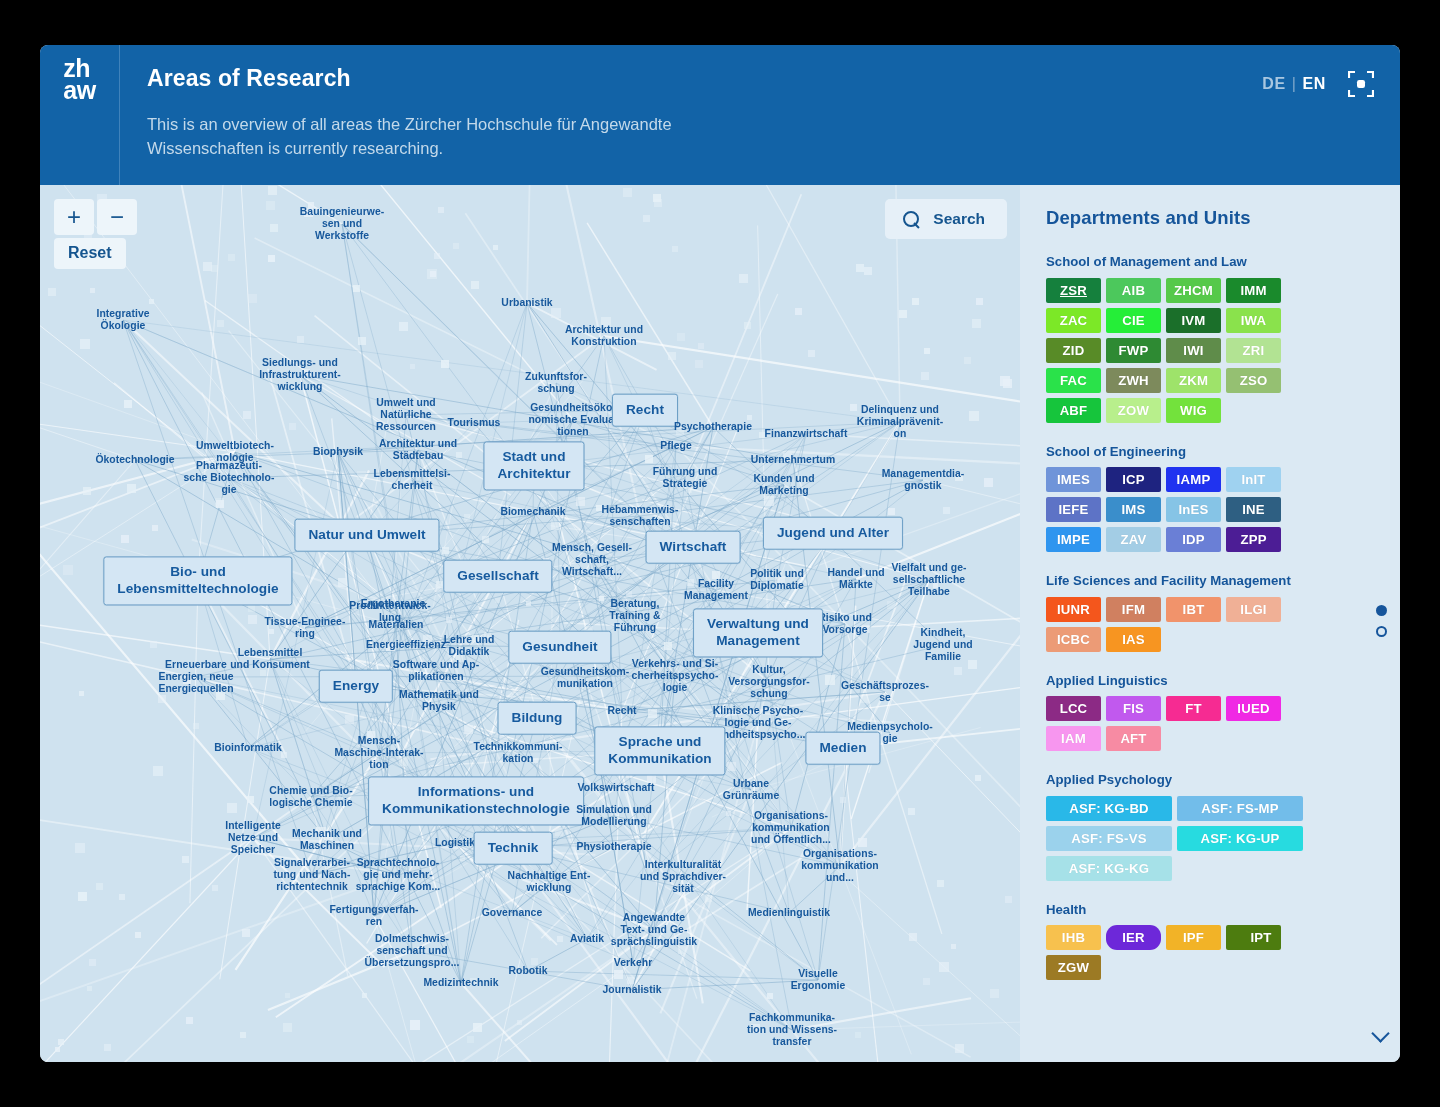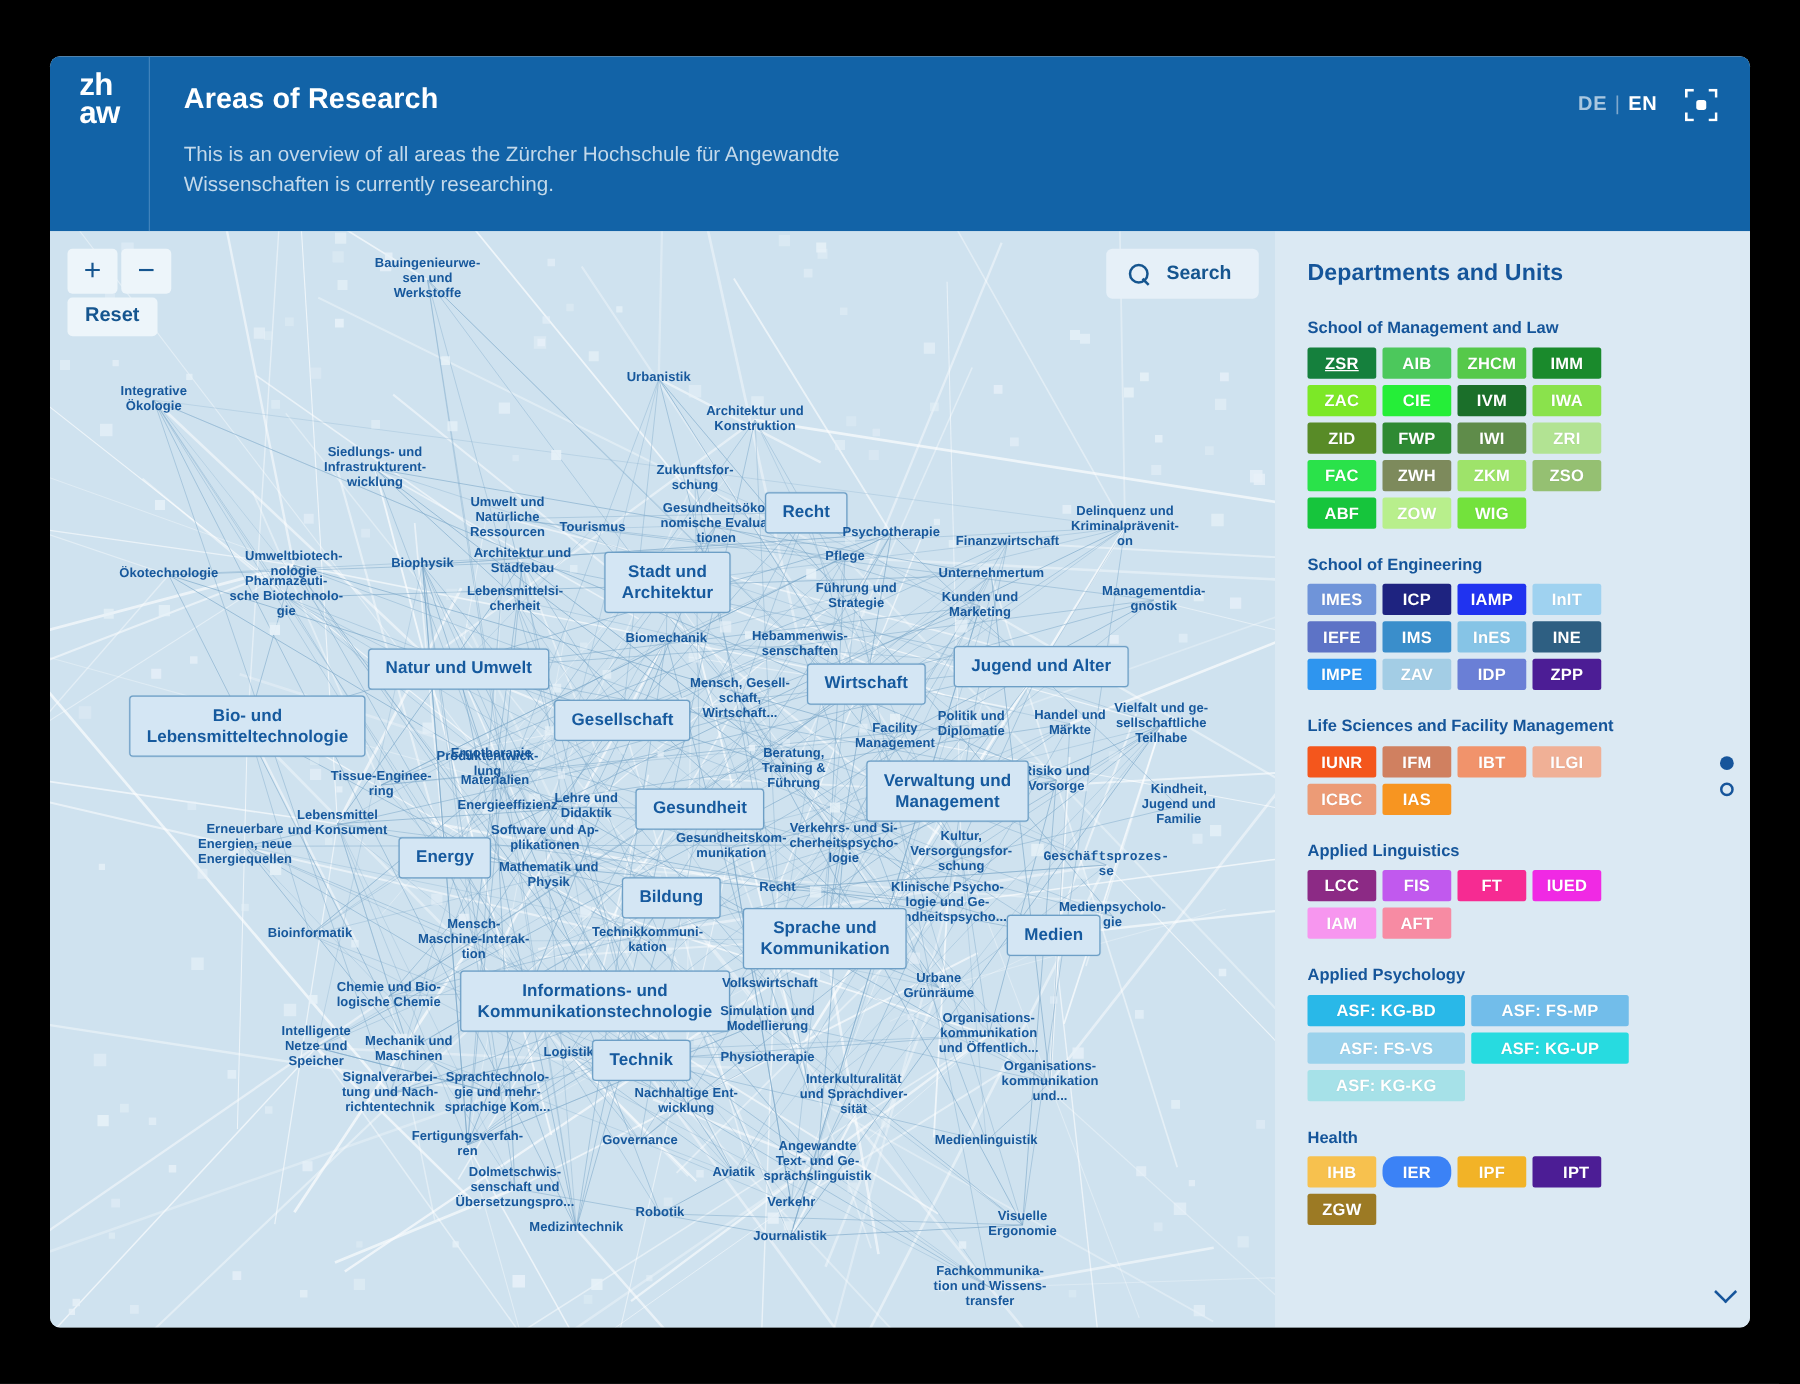--- a/index.html
+++ b/index.html
@@ -1013,21 +1013,21 @@
           <div class="node" data-name="graph-node" style="left: 635px; top: 491px;">Verkehrs- und Si-
 cherheitspsycho-
 logie</div>
           <div class="node" data-name="graph-node" style="left: 729px; top: 497px;">Kultur,
 Versorgungsfor-
 schung</div>
           <div class="node" data-name="graph-node" style="left: 545px; top: 493px;">Gesundheitskom-
 munikation</div>
           <div class="node" data-name="graph-node" style="left: 399px; top: 516px;">Mathematik und
 Physik</div>
-          <div class="node" data-name="graph-node" style="left: 845px; top: 507px; font-family: Liberation Mono, monospace;">Geschäftsprozes-
+          <div class="node" data-name="graph-node" style="left: 845px; top: 507px;">Geschäftsprozes-
 se</div>
           <div class="node boxed" data-name="graph-node" style="left: 497px; top: 533px;">Bildung</div>
           <div class="node" data-name="graph-node" style="left: 582px; top: 526px;">Recht</div>
           <div class="node" data-name="graph-node" style="left: 718px; top: 538px;">Klinische Psycho-
 logie und Ge-
 sundheitspsycho...</div>
           <div class="node" data-name="graph-node" style="left: 850px; top: 548px;">Medienpsycholo-
 gie</div>
           <div class="node" data-name="graph-node" style="left: 208px; top: 563px;">Bioinformatik</div>
           <div class="node" data-name="graph-node" style="left: 339px; top: 568px;">Mensch-
@@ -1179,23 +1179,23 @@
               <div class="chip w106" data-name="department-chip" style="background: rgb(114, 189, 234);">ASF: FS-MP</div>
               <div class="chip w106" data-name="department-chip" style="background: rgb(155, 210, 236);">ASF: FS-VS</div>
               <div class="chip w106" data-name="department-chip" style="background: rgb(39, 219, 224);">ASF: KG-UP</div>
               <div class="chip w106" data-name="department-chip" style="background: rgb(166, 225, 232);">ASF: KG-KG</div>
             </div>
           </div>
           <div class="group" data-name="department-group">
             <div class="group-title" data-name="department-group-title">Health</div>
             <div class="chips" data-name="department-chip-list">
               <div class="chip w55" data-name="department-chip" style="background: rgb(247, 193, 78);">IHB</div>
-              <div class="chip w55" data-name="department-chip" style="background: #3b82f6; border-radius: 11px;">IER</div>
+              <div class="chip w55" data-name="department-chip" style="background: #6d28d9; border-radius: 11px;">IER</div>
               <div class="chip w55" data-name="department-chip" style="background: rgb(242, 179, 39);">IPF</div>
-              <div class="chip w55" data-name="department-chip" style="background: #4c1d95; padding-left: 21px;">IPT</div>
+              <div class="chip w55" data-name="department-chip" style="background: #4d7c0f; padding-left: 21px;">IPT</div>
               <div class="chip w55" data-name="department-chip" style="background: rgb(156, 122, 36);">ZGW</div>
             </div>
           </div>
         </div>
       <div class="pager" data-name="sidebar-pagination">
         <div class="dot filled" data-name="pagination-dot-1"></div>
         <div class="dot hollow" data-name="pagination-dot-2"></div>
       </div>
       <div class="chev" data-name="chevron-down-icon"></div>
     </div>

